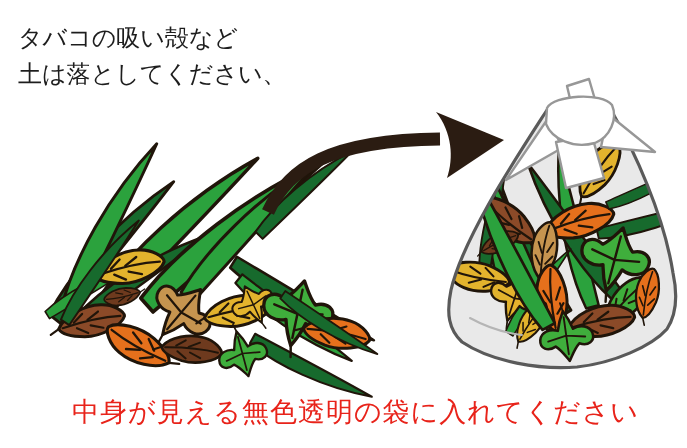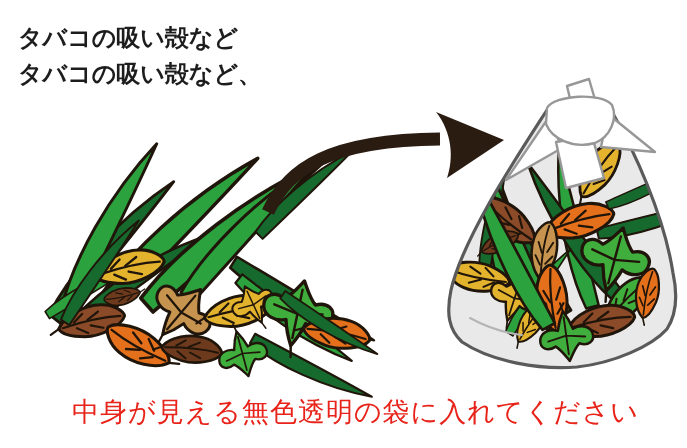--- a/index.html
+++ b/index.html
@@ -9,21 +9,21 @@
     --bag-fill:#e9e9e9; --bag-stroke:#5a5a5a; --knot-fill:#ffffff; --knot-stroke:#979797;
   }
   html,body{margin:0;padding:0;}
   body{
     width:687px;height:448px;background:#ffffff;position:relative;overflow:hidden;
     font-family:"Liberation Sans","DejaVu Sans",sans-serif;
   }
   .canvas{position:absolute;inset:0;}
   .top-text{
     position:absolute;left:18px;top:20px;
-    font-size:24px;line-height:36px;font-weight:700;
+    font-size:24px;line-height:36px;font-weight:400;
     color:var(--text-black);white-space:nowrap;
   }
   .bottom-text{
     position:absolute;left:0;right:0;top:394px;text-align:center;
     transform:translateX(12px);
     font-size:27px;font-weight:500;letter-spacing:1px;
     color:var(--text-red);white-space:nowrap;
   }
   .scene{position:absolute;left:0;top:0;width:687px;height:448px;}
   .leaf-body{stroke:var(--outline-dark);stroke-width:3;stroke-linejoin:round;}
@@ -36,21 +36,21 @@
   .arrow-shaft{fill:none;stroke:var(--arrow-dark);stroke-width:13;stroke-linecap:butt;}
   .arrow-head{fill:var(--arrow-dark);stroke:none;}
 </style>
 </head>
 <body style="background: rgb(255, 255, 255);">
 
 <div class="canvas">
 
   <div class="top-text">
     <div>タバコの吸い殻など</div>
-    <div>タバコの吸い殻など、</div>
+    <div>土は落としてください、</div>
   </div>
 
   <svg class="scene" viewBox="0 0 687 448" aria-hidden="true">
     <defs>
       <g id="shape-leaf">
         <path class="leaf-vein" d="M -34 0 L -43 4"></path>
         <path class="leaf-body" d="M -34 0 C -26 -12 -4 -18 12 -15 C 24 -13 34 -4 33 1 C 28 10 6 16 -10 13 C -24 10 -32 6 -34 0 Z"></path>
         <path class="leaf-vein" d="M -30 0 C -12 -2 10 -3 29 0"></path>
         <path class="leaf-vein" d="M -18 -3 L -8 -10 M -4 -3 L 8 -9 M -16 3 L -6 10 M -2 3 L 10 8"></path>
       </g>

